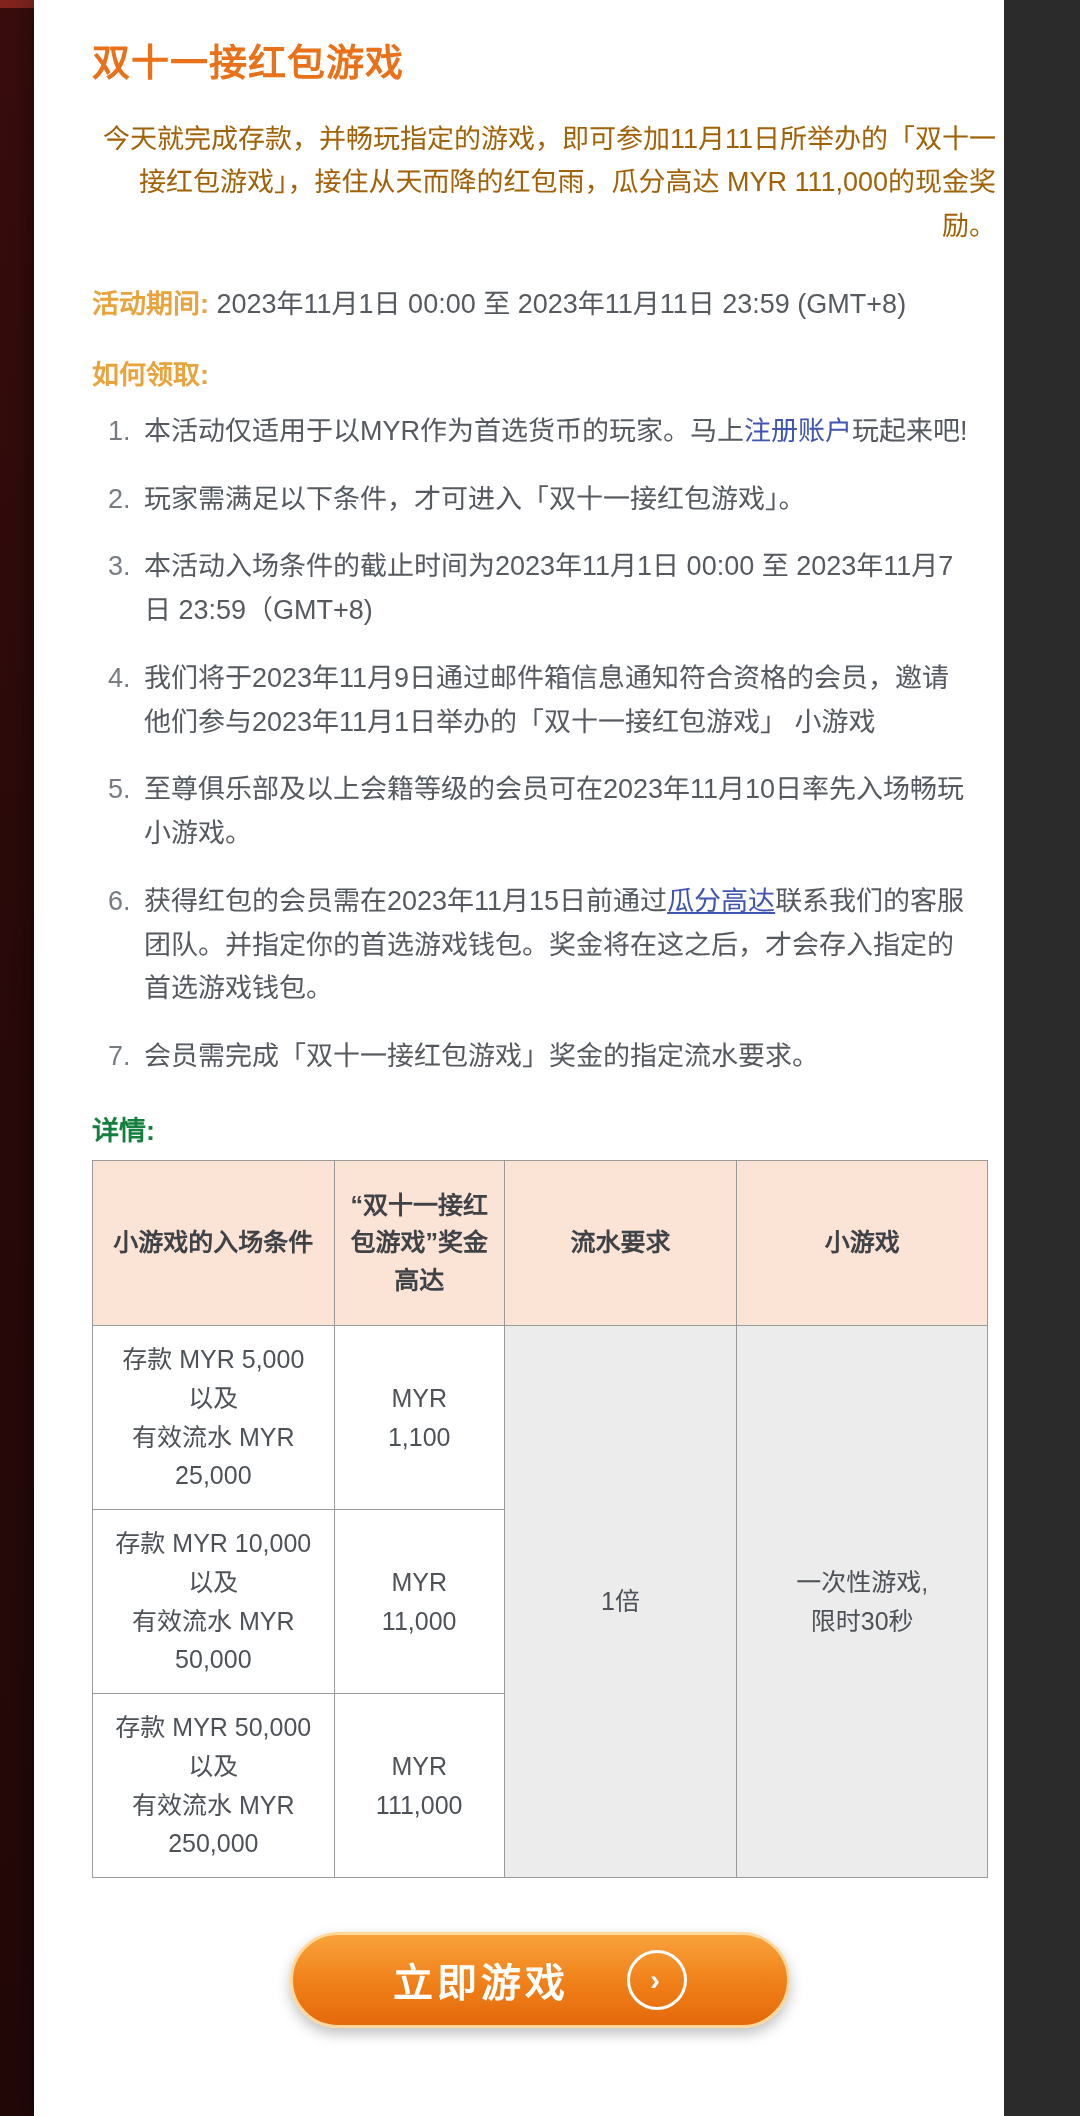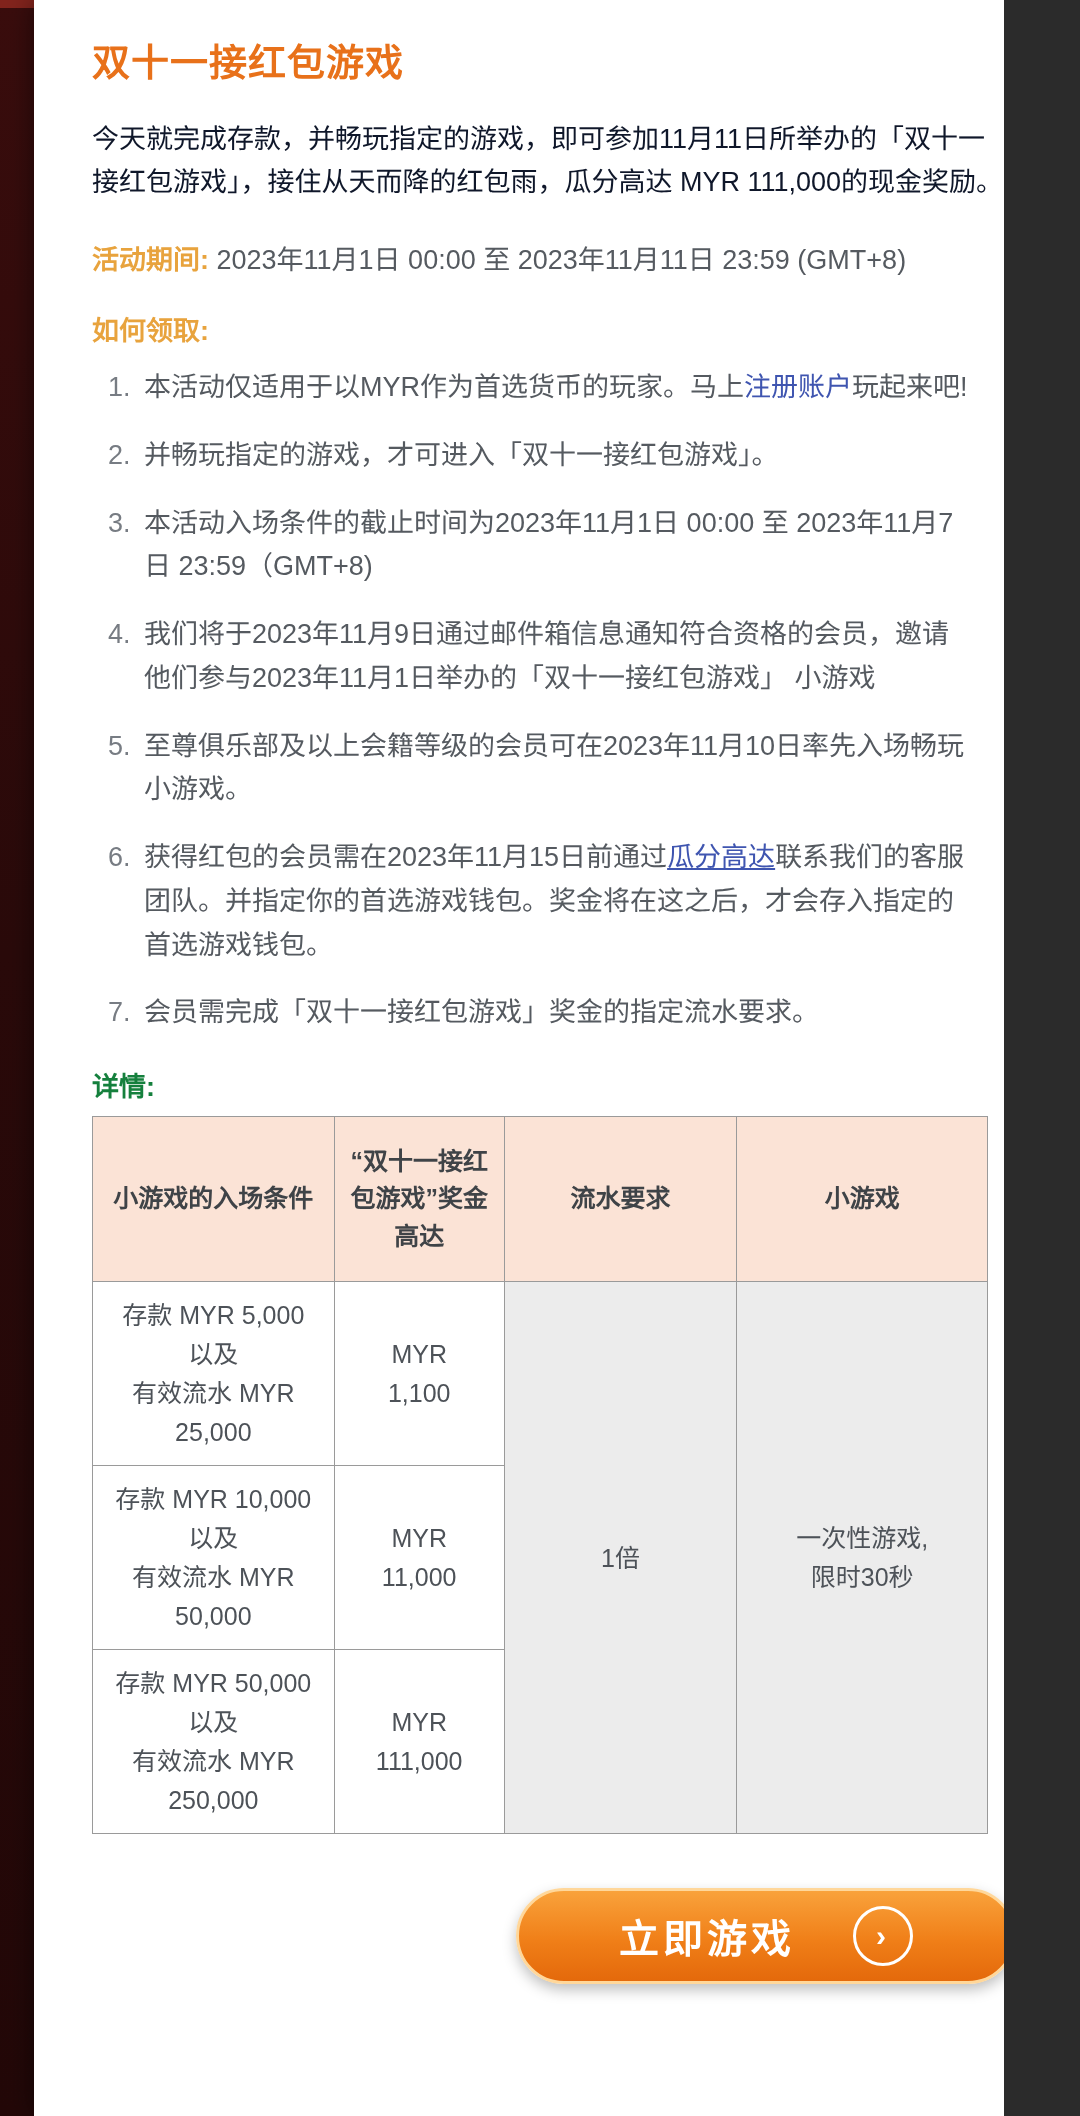--- a/index.html
+++ b/index.html
@@ -42,24 +42,25 @@
   }
   h1.title {
     margin: 14px 0 30px 28px;
     font-size: 38px;
     line-height: 1.25;
     color: #e8711a;
     font-weight: bold;
     letter-spacing: 1px;
   }
   .intro {
-    margin: 0 12px 34px 28px;
+    margin: 0 20px 34px 28px;
     font-size: 27px;
     line-height: 1.62;
-    color: #0f172a;
+    color: #a16207;
+    text-align: right;
   }
   .period {
     margin: 0 28px 27px 28px;
     font-size: 27px;
     line-height: 1.6;
     color: #555a60;
   }
   .label-orange {
     color: #e8a33d;
     font-weight: bold;
@@ -126,21 +127,21 @@
   table.detail td.grey {
     background: #ececec;
   }
   .col1 { width: 27%; }
   .col2 { width: 19%; }
   .col3 { width: 26%; }
   .col4 { width: 28%; }
   .cta-wrap {
     margin-top: 54px;
     display: flex;
-    justify-content: flex-end;
+    justify-content: center;
   }
   .cta {
     position: relative;
     display: flex;
     align-items: center;
     justify-content: center;
     gap: 58px;
     width: 500px;
     height: 96px;
     border-radius: 52px;
@@ -183,21 +184,21 @@
       <span class="label-orange">活动期间:</span><span> 2023年11月1日 00:00 至 2023年11月11日 23:59 (GMT+8)</span>
     </p>
 
     <div class="howto-label">如何领取:</div>
 
     <ol class="rules">
       <li>
         <span class="txt">本活动仅适用于以MYR作为首选货币的玩家。马上</span><a class="inline-link" href="#">注册账户</a><span class="txt">玩起来吧!</span>
       </li>
       <li>
-        <span class="txt">并畅玩指定的游戏，才可进入「双十一接红包游戏」。</span>
+        <span class="txt">玩家需满足以下条件，才可进入「双十一接红包游戏」。</span>
       </li>
       <li>
         <span class="txt">本活动入场条件的截止时间为2023年11月1日 00:00 至 2023年11月7日 23:59（GMT+8)</span>
       </li>
       <li>
         <span class="txt">我们将于2023年11月9日通过邮件箱信息通知符合资格的会员，邀请他们参与2023年11月1日举办的「双十一接红包游戏」 小游戏</span>
       </li>
       <li>
         <span class="txt">至尊俱乐部及以上会籍等级的会员可在2023年11月10日率先入场畅玩小游戏。</span>
       </li>

